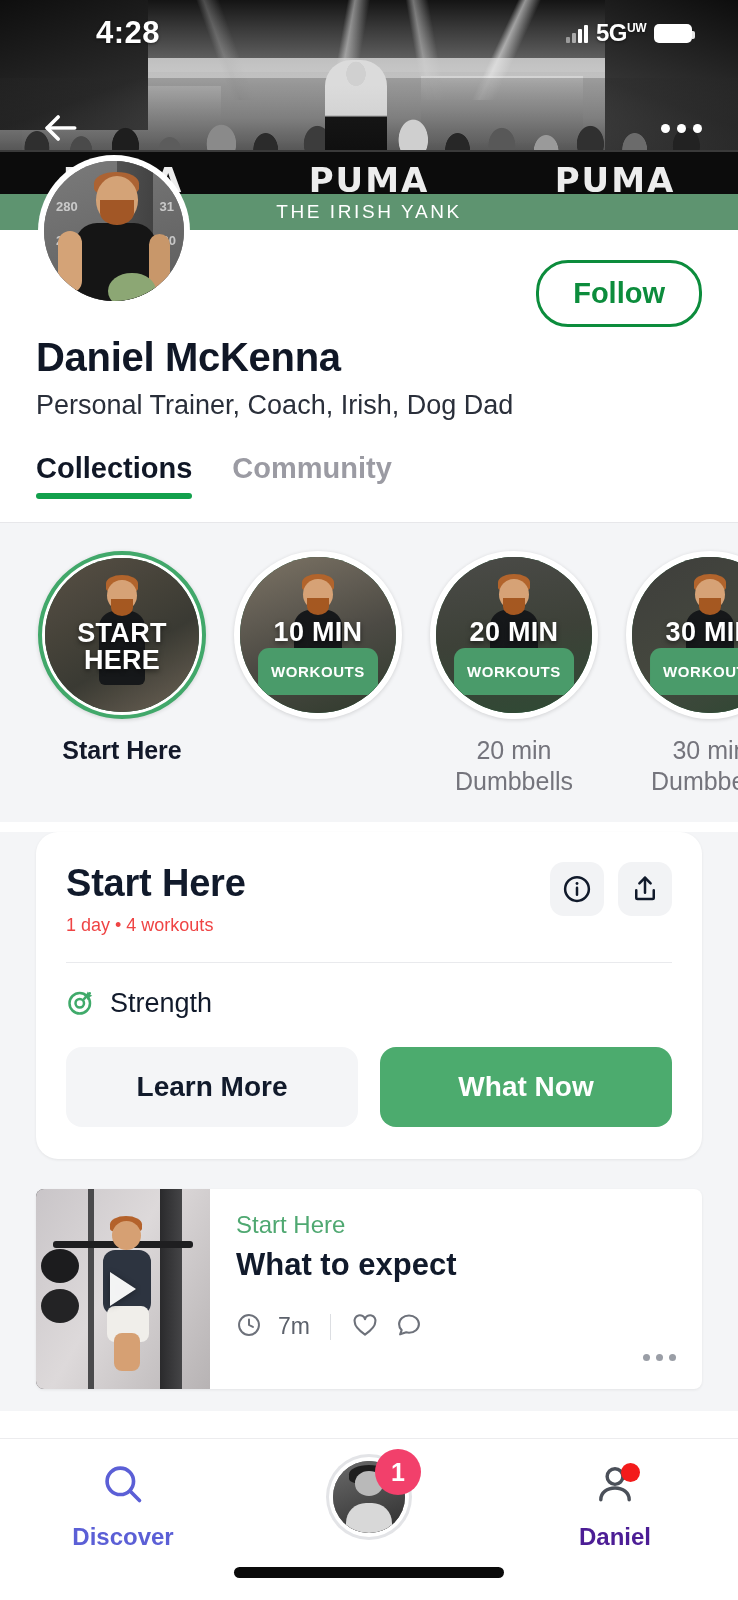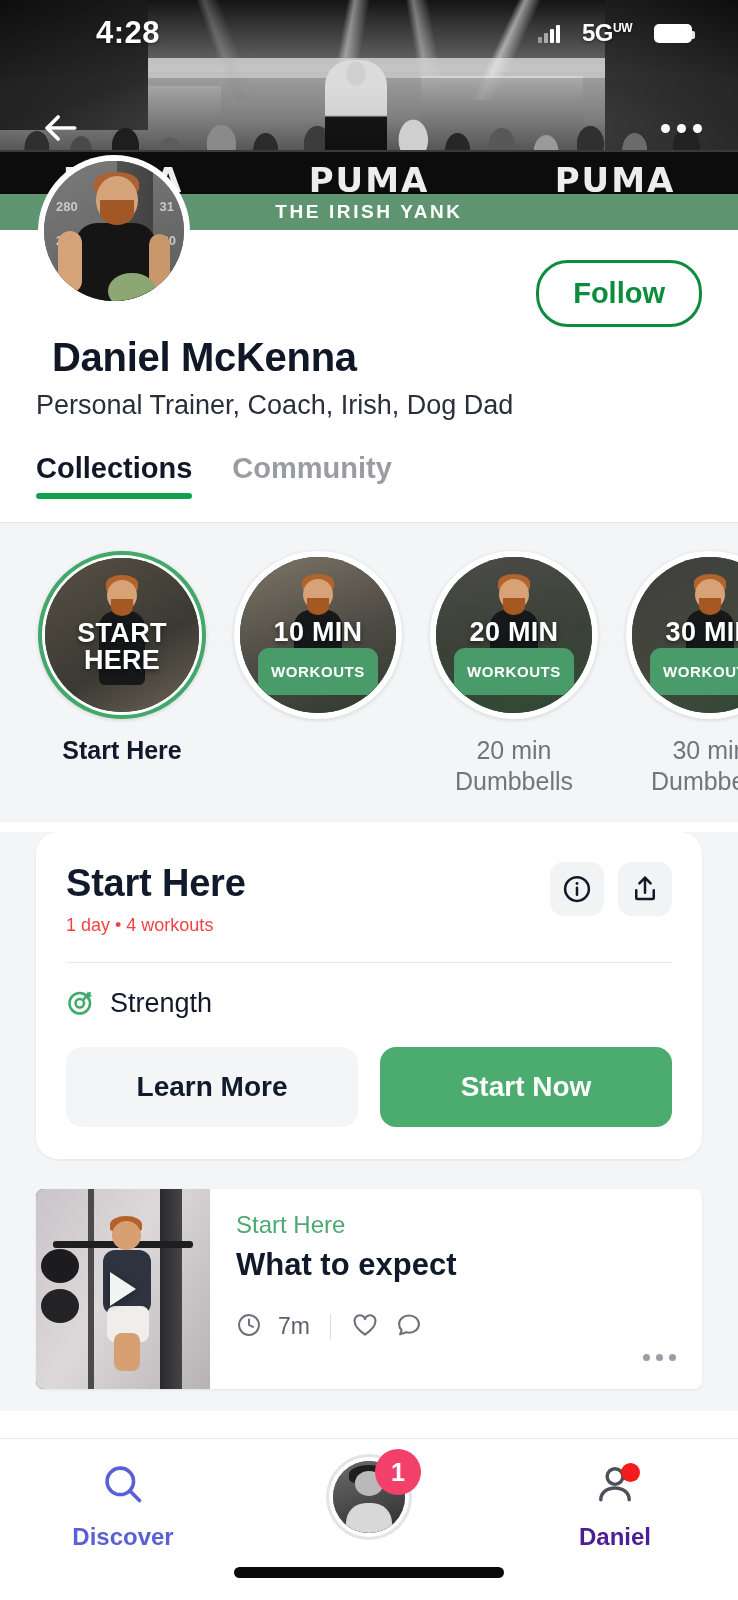--- a/index.html
+++ b/index.html
@@ -95,21 +95,21 @@
   
   .status-bar {
     position:absolute; left:0; top:0; width:100%; height:66px;
     display:flex; align-items:center; justify-content:space-between;
     padding: 0 46px 0 0; color:#fff; z-index:5;
   }
   .status-time {
     font-size:31px; font-weight:600; color:#fff; margin-left:96px;
     text-shadow:0 1px 3px rgba(0,0,0,.5); letter-spacing:.5px;
   }
-  .status-right { display:flex; align-items:center; gap:22px; }
+  .status-right { display:flex; align-items:center; gap:8px; }
   .sig-bars { display:flex; align-items:flex-end; gap:2px; height:20px; }
   .sig-bars i { display:block; width:4px; background:#fff; border-radius:1px; }
   .sig-bars i:nth-child(1){height:6px; opacity:.45}
   .sig-bars i:nth-child(2){height:10px; opacity:.55}
   .sig-bars i:nth-child(3){height:14px;}
   .sig-bars i:nth-child(4){height:18px;}
   .net-label { font-size:24px; font-weight:600; letter-spacing:-.5px;
     text-shadow:0 1px 3px rgba(0,0,0,.5); }
   .net-label sup { font-size:12px; font-weight:700; }
   .battery {
@@ -129,21 +129,21 @@
   .dots-menu { display:flex; gap:7px; align-items:center; cursor:pointer; }
   .dots-menu span { width:9px; height:9px; border-radius:50%; background:#fff; }
 
   
   .name-bar {
     position:absolute; left:0; bottom:0; width:100%; height:36px;
     background:#5e9470; display:flex; align-items:center; justify-content:center;
     z-index:4;
   }
   .name-bar-text {
-    color:#ffffff; font-size:19px; font-weight:700; letter-spacing:2.6px;
+    color:#ffffff; font-size:19px; font-weight:400; letter-spacing:2.6px;
   }
 
   
   .profile-zone { position:relative; height:160px; background:#fff; }
   .avatar-wrap {
     position:absolute; left:38px; top:-75px;
     width:152px; height:152px; border-radius:50%;
     background:#fff; padding:6px; z-index:6;
   }
   .avatar {
@@ -171,21 +171,21 @@
   .av-plate { position:absolute; left:46%; bottom:-6%; width:34%; height:26%;
     border-radius:50%; background:#8aa86f; }
 
   .follow-btn {
     position:absolute; right:36px; top:30px;
     padding:14px 34px; border:3px solid #0c8c3c; border-radius:32px;
     background:#fff; color:#0c8c3c; font-size:29px; font-weight:600;
     cursor:pointer;
   }
   .profile-name {
-    position:absolute; left:52px; top:105px;
+    position:absolute; left:36px; top:105px;
     font-size:40px; font-weight:700; color:#101726; letter-spacing:-.3px;
   }
   .profile-bio {
     position:absolute; left:36px; top:160px;
     font-size:27px; color:#2a2f3a; font-weight:400;
   }
 
   
   .tabs {
     position:relative; margin-top:62px; padding:0 36px; height:70px;
@@ -555,21 +555,21 @@
             <circle cx="11" cy="13" r="3.4"></circle>
             <path d="M14.5 9.5 L19 5" stroke-width="2"></path>
             <path d="M17.5 3.5 l1.2 2.3 2.3 1.2 -2.3 1.2 -1.2 2.3 -1.2 -2.3 -2.3 -1.2 2.3 -1.2 z" fill="#3faa6a" stroke="none"></path>
           </svg>
         </span>
         <span class="pc-tagtext">Strength</span>
       </div>
 
       <div class="pc-buttons">
         <div class="btn btn-secondary">Learn More</div>
-        <div class="btn btn-primary">Start Now</div>
+        <div class="btn btn-primary">What Now</div>
       </div>
     </div>
 
     <div class="workout-card">
       <div class="wc-thumb">
         <div class="wt-wall"></div>
           <div class="wt-rack"></div>
           <div class="wt-cage"></div>
         <div class="wt-bar"></div>
           <div class="wt-plate1"></div>

